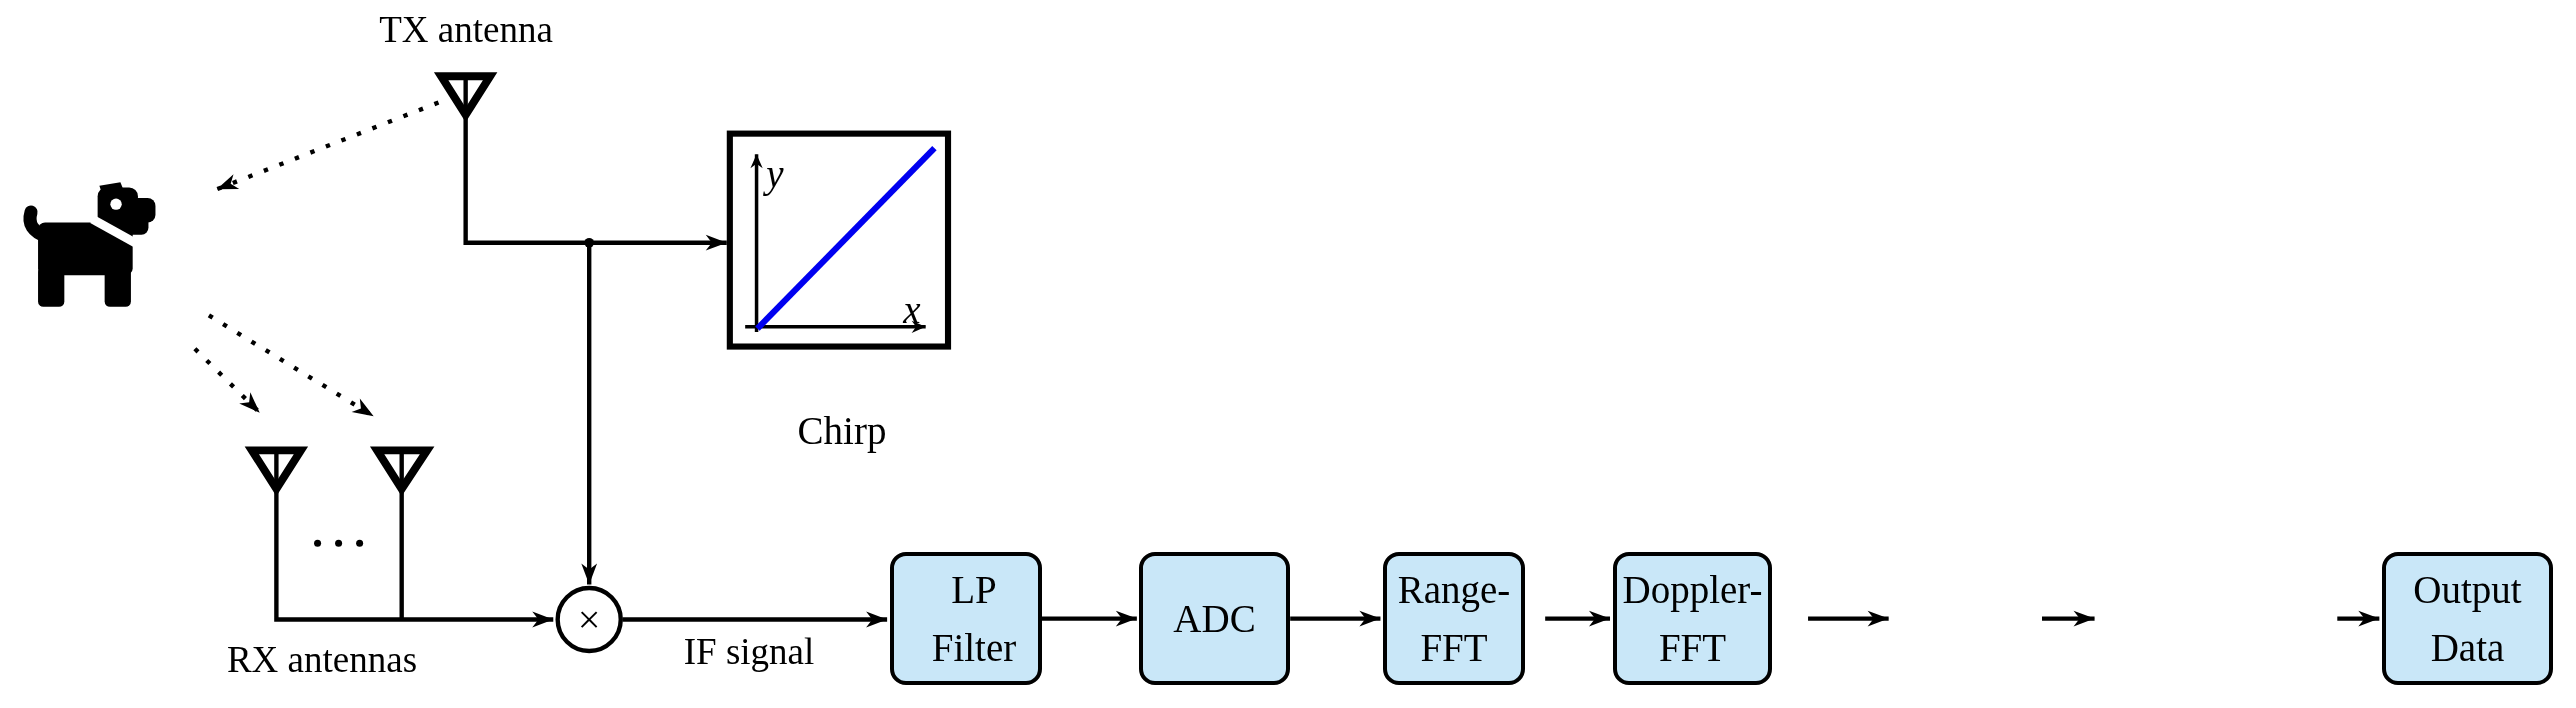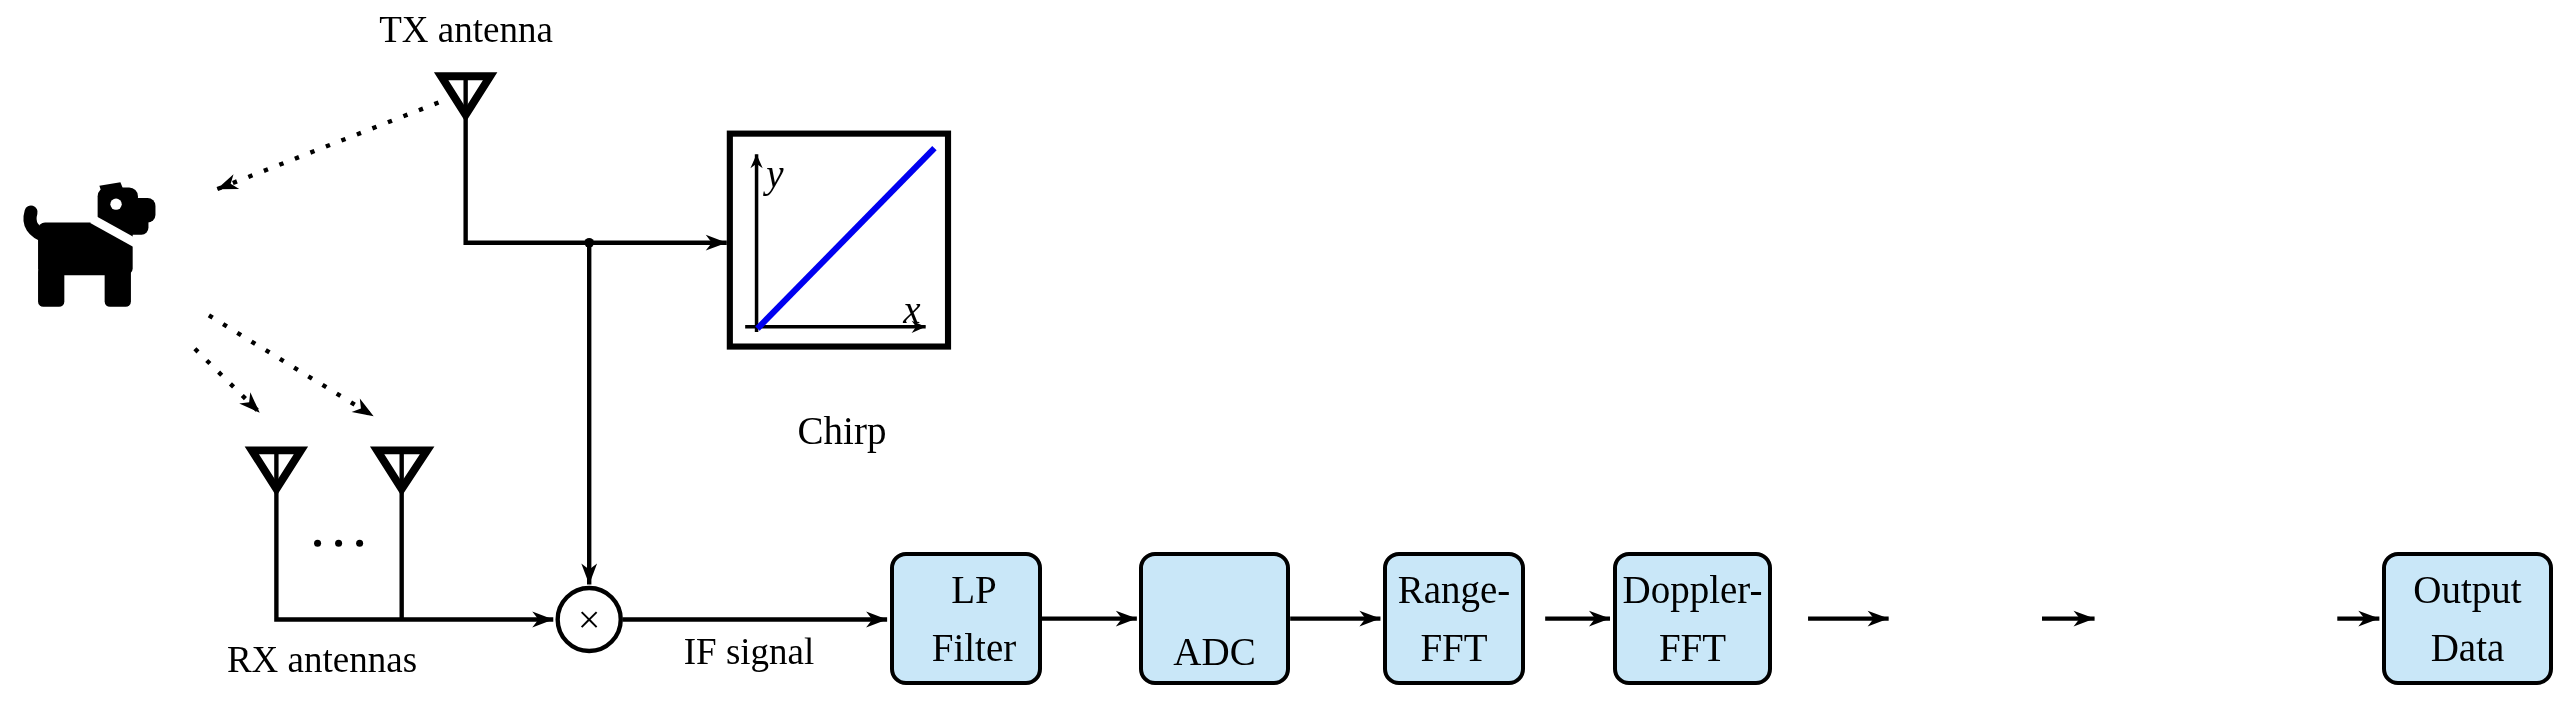--- a/index.html
+++ b/index.html
@@ -114,21 +114,21 @@
   <div class="lbl" style="left:322px;top:659px;">RX antennas</div>
   <div class="lbl" style="left:749px;top:651px;">IF signal</div>
   <div class="lbl caption" style="left:842px;top:391px;margin-top:39px;">Chirp</div>
   <div class="lbl math" style="left:775px;top:173px;">y</div>
   <div class="lbl math" style="left:912px;top:309px;">x</div>
 
   <div class="block" style="left:890px;width:152px;padding-left:16px;">
     <span>LP
 Filter</span>
   </div>
-  <div class="block" style="left:1139px;width:151px;align-items:flex-end;">
+  <div class="block" style="left:1139px;width:151px;">
     <span>ADC</span>
   </div>
   <div class="block" style="left:1383px;width:142px;">
     <span>Range-
 FFT</span>
   </div>
   <div class="block" style="left:1613px;width:159px;">
     <span>Doppler-
 FFT</span>
   </div>

